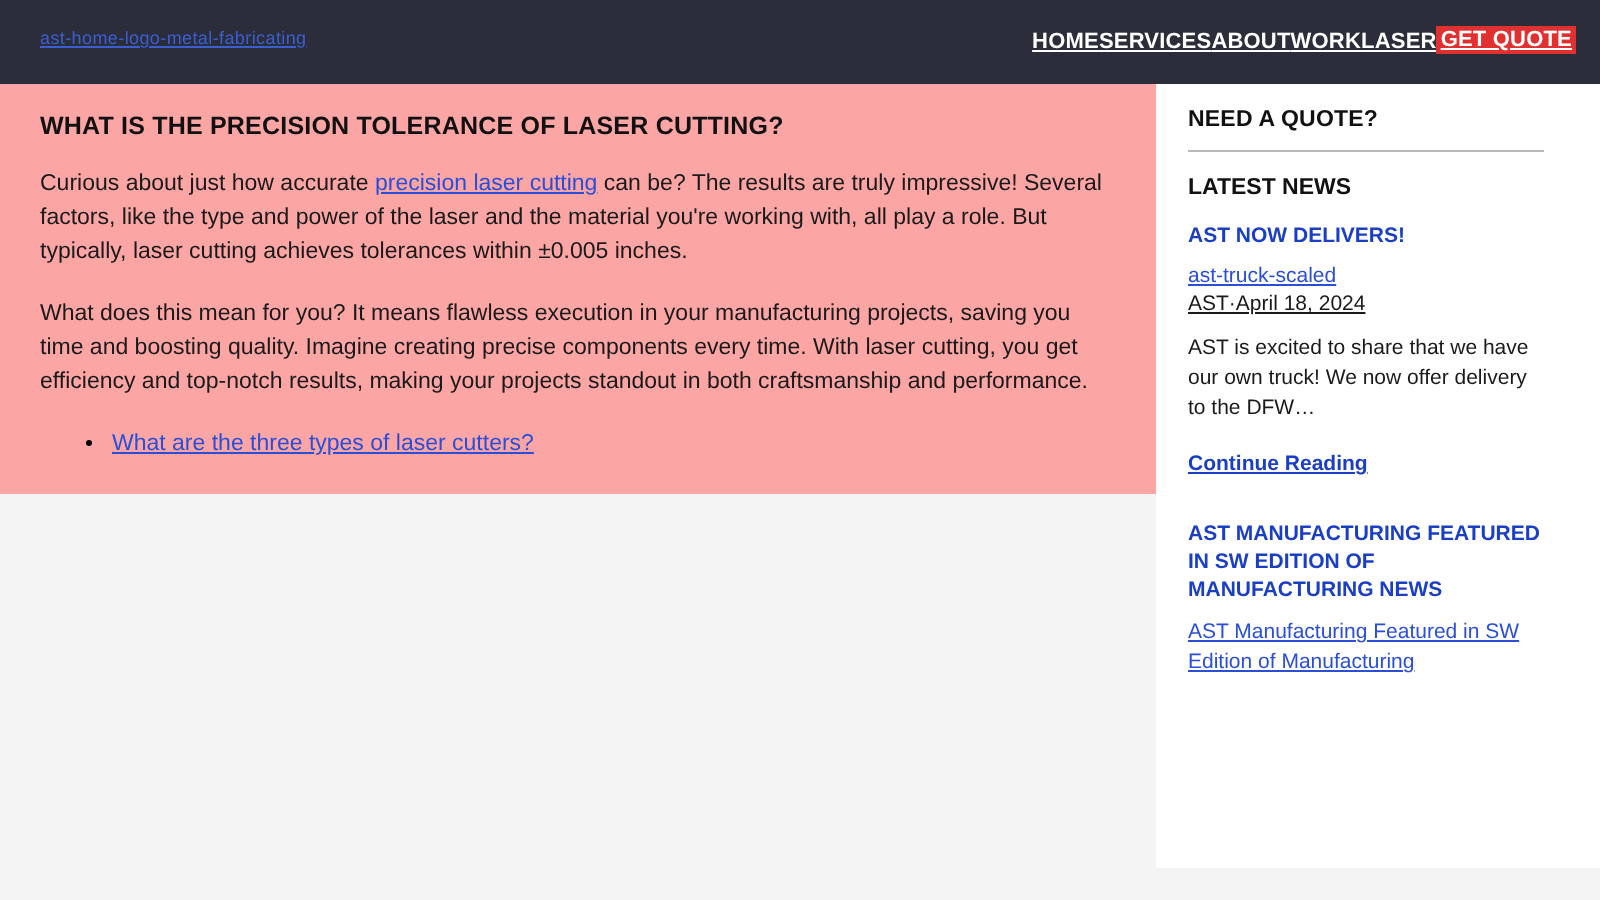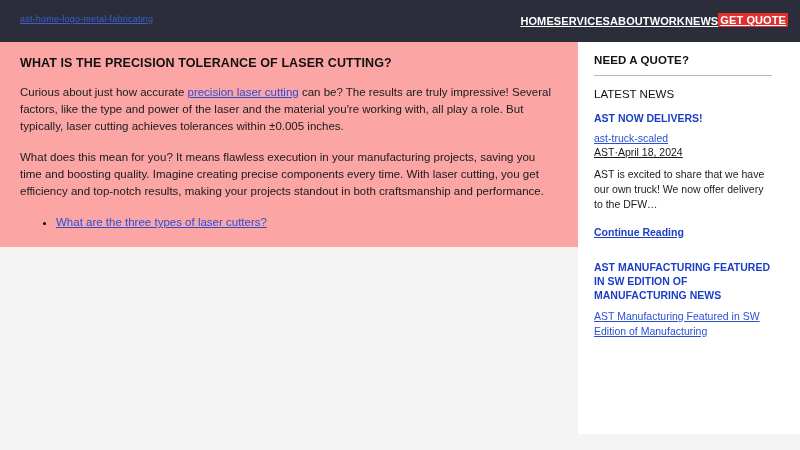--- a/index.html
+++ b/index.html
@@ -129,21 +129,21 @@
     text-decoration: underline;
     margin-bottom: 8px;
   }
   .divider {
     border: 0;
     border-top: 1px solid #b9b9b9;
     margin: 2px 0 12px 0;
   }
   .news-title {
     font-size: 11.5px;
-    font-weight: normal;
+    font-weight: bold;
     color: #111111;
     margin: 0 0 11px 0;
   }
   .news-item { margin-bottom: 12px; }
   .news-headline {
     display: block;
     font-size: 10.5px;
     font-weight: bold;
     color: #1b3fc4;
     text-decoration: none;
@@ -190,21 +190,21 @@
 
 <div class="page">
 
   <div class="header">
     <a class="logo-link" href="#">ast-home-logo-metal-fabricating</a>
     <div class="nav">
       <a href="#">HOME</a>
       <a href="#">SERVICES</a>
       <a href="#">ABOUT</a>
       <a href="#">WORK</a>
-      <a href="#">NEWS</a>
+      <a href="#">LASER</a>
       <a href="#" class="quote">GET QUOTE</a>
     </div>
   </div>
 
   <div class="content">
 
     <div class="main">
       <h1 class="article-title">WHAT IS THE PRECISION TOLERANCE OF LASER CUTTING?</h1>
 
       <p><span>Curious about just how accurate </span><a href="#">precision laser cutting</a><span> can be? The results are truly impressive! Several factors, like the type and power of the laser and the material you're working with, all play a role. But typically, laser cutting achieves tolerances within ±0.005 inches.</span></p>

